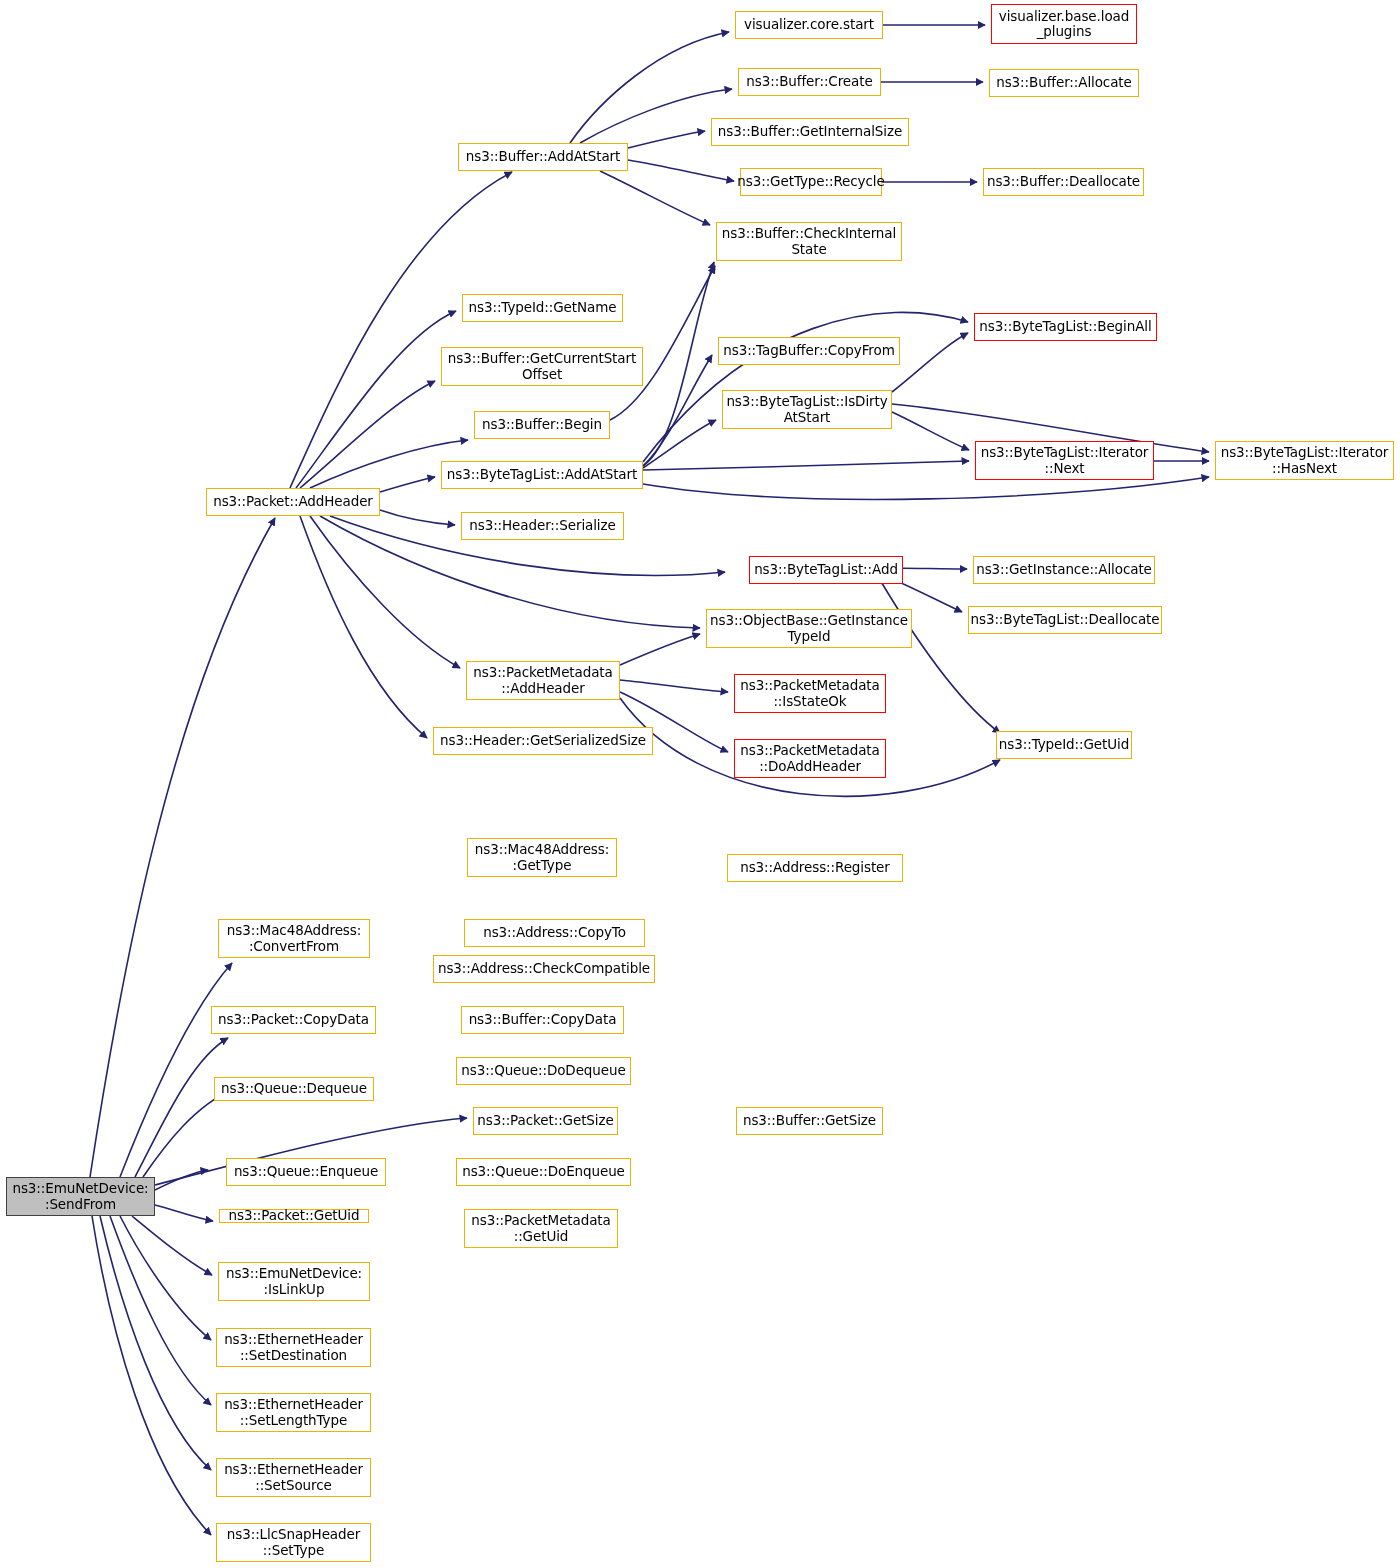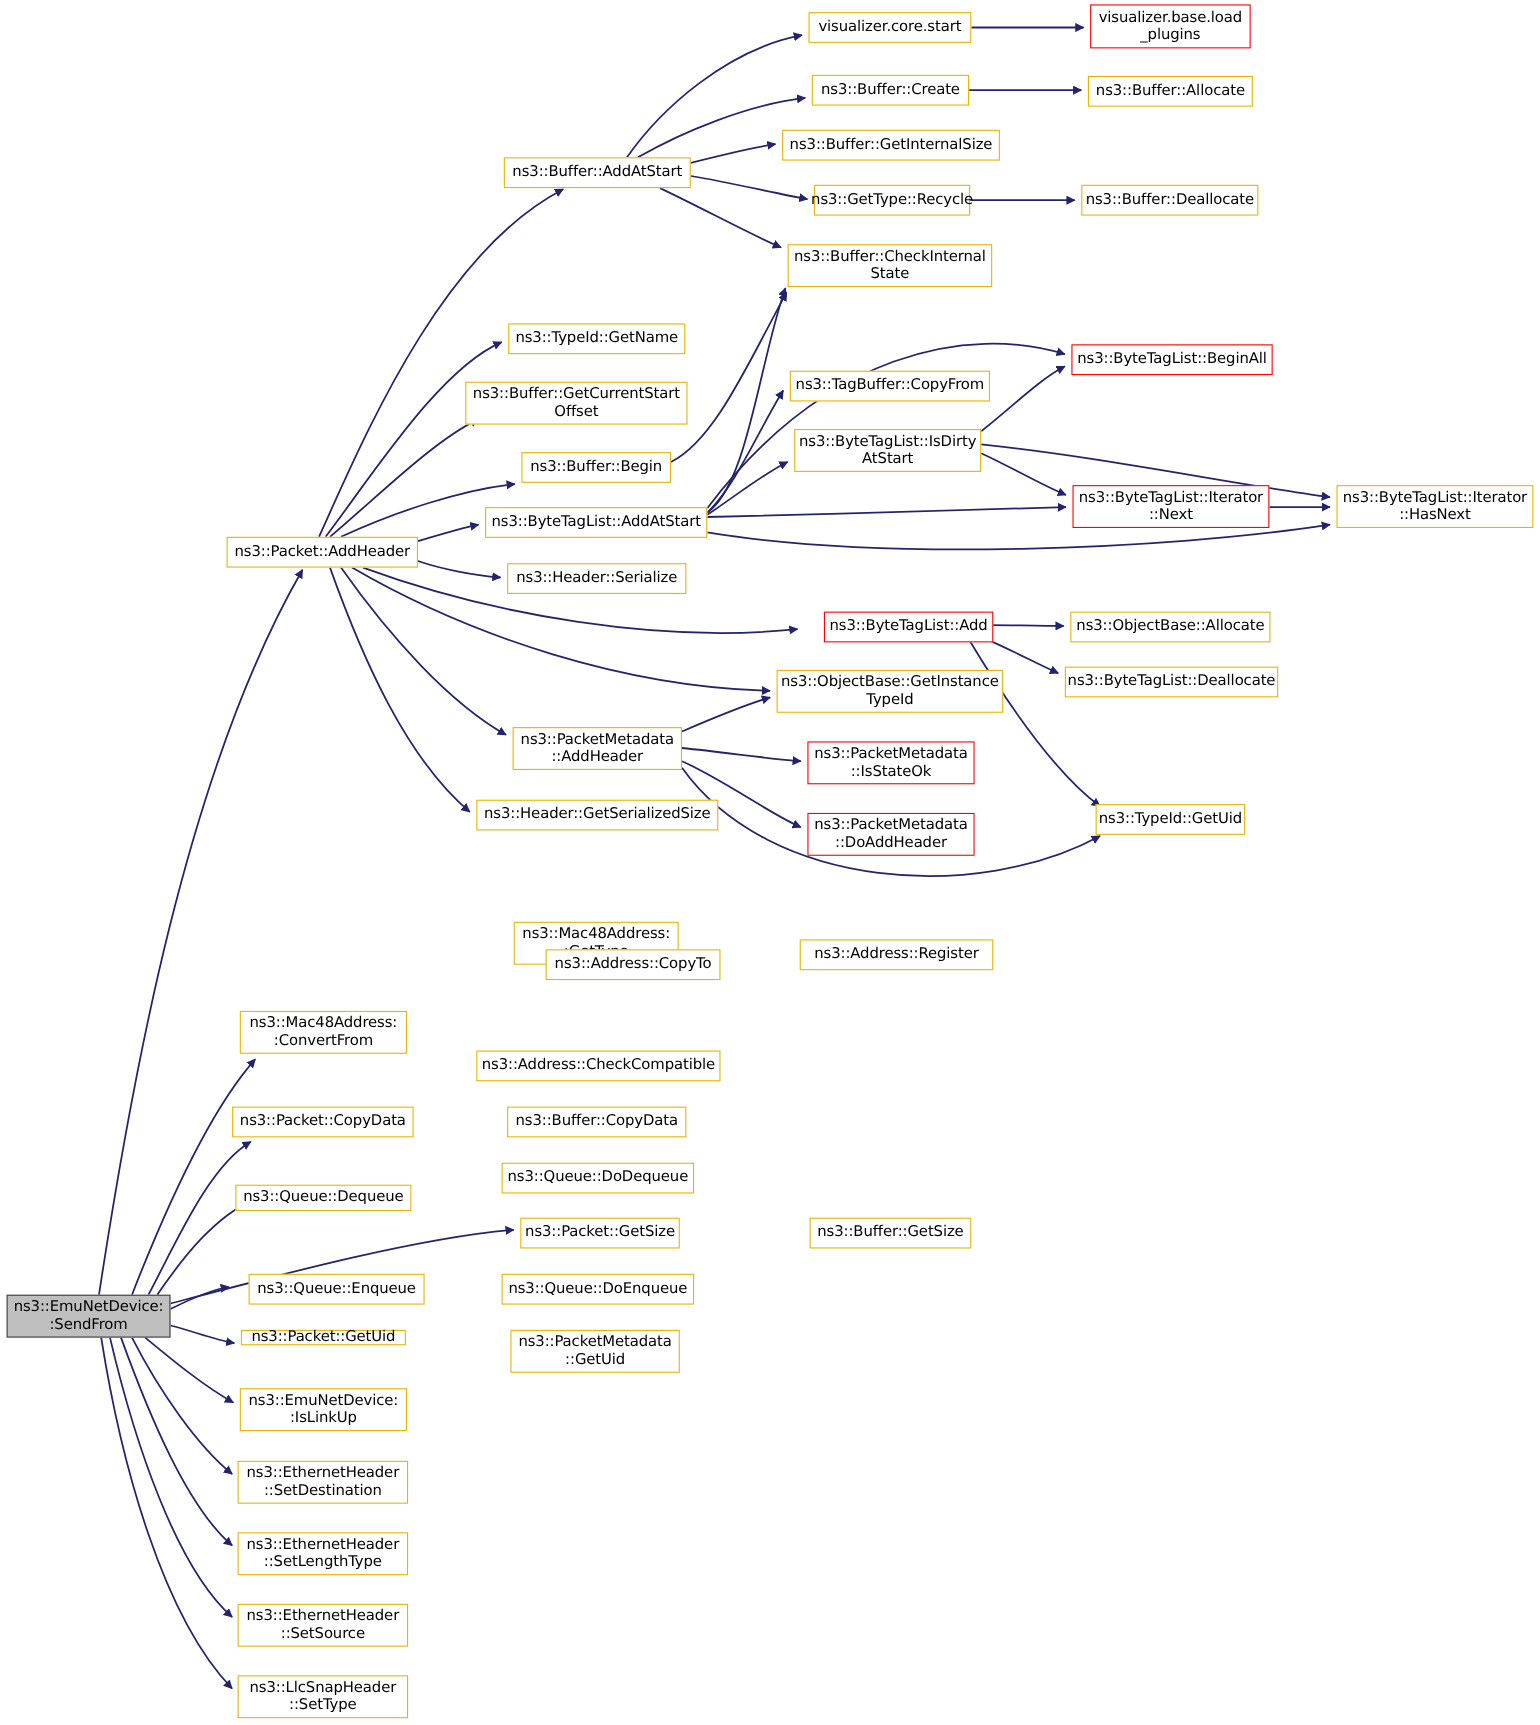--- a/index.html
+++ b/index.html
@@ -103,52 +103,52 @@
 _plugins</div>
       <div class="node" style="left: 738px; top: 68px; width: 143px; height: 28px;">ns3::Buffer::Create</div>
       <div class="node" style="left: 989px; top: 69px; width: 150px; height: 28px;">ns3::Buffer::Allocate</div>
       <div class="node" style="left: 711px; top: 118px; width: 198px; height: 28px;">ns3::Buffer::GetInternalSize</div>
       <div class="node" style="left: 740px; top: 168px; width: 142px; height: 28px;">ns3::GetType::Recycle</div>
       <div class="node" style="left: 983px; top: 168px; width: 161px; height: 28px;">ns3::Buffer::Deallocate</div>
       <div class="node" style="left: 716px; top: 222px; width: 186px; height: 39px;">ns3::Buffer::CheckInternal
 State</div>
       <div class="node" style="left: 206px; top: 488px; width: 174px; height: 28px;">ns3::Packet::AddHeader</div>
       <div class="node" style="left: 462px; top: 294px; width: 161px; height: 28px;">ns3::TypeId::GetName</div>
-      <div class="node" style="left: 423px; top: 347px; width: 202px; height: 39px;">ns3::Buffer::GetCurrentStart
+      <div class="node" style="left: 441px; top: 347px; width: 202px; height: 39px;">ns3::Buffer::GetCurrentStart
 Offset</div>
       <div class="node" style="left: 474px; top: 411px; width: 136px; height: 28px;">ns3::Buffer::Begin</div>
       <div class="node" style="left: 441px; top: 461px; width: 202px; height: 28px;">ns3::ByteTagList::AddAtStart</div>
       <div class="node" style="left: 461px; top: 512px; width: 163px; height: 28px;">ns3::Header::Serialize</div>
       <div class="node" style="left: 718px; top: 337px; width: 182px; height: 28px;">ns3::TagBuffer::CopyFrom</div>
       <div class="node" style="left: 722px; top: 390px; width: 170px; height: 39px;">ns3::ByteTagList::IsDirty
 AtStart</div>
       <div class="node red" style="left: 974px; top: 313px; width: 183px; height: 28px;">ns3::ByteTagList::BeginAll</div>
       <div class="node red" style="left: 975px; top: 441px; width: 179px; height: 39px;">ns3::ByteTagList::Iterator
 ::Next</div>
       <div class="node" style="left: 1215px; top: 441px; width: 179px; height: 39px;">ns3::ByteTagList::Iterator
 ::HasNext</div>
       <div class="node red" style="left: 731px; top: 556px; width: 154px; height: 28px; margin-left: 18px;">ns3::ByteTagList::Add</div>
-      <div class="node" style="left: 973px; top: 556px; width: 182px; height: 28px;">ns3::ObjectBase::Allocate</div>
+      <div class="node" style="left: 973px; top: 556px; width: 182px; height: 28px;">ns3::GetInstance::Allocate</div>
       <div class="node" style="left: 968px; top: 606px; width: 194px; height: 28px;">ns3::ByteTagList::Deallocate</div>
       <div class="node" style="left: 706px; top: 609px; width: 206px; height: 39px;">ns3::ObjectBase::GetInstance
 TypeId</div>
       <div class="node" style="left: 466px; top: 661px; width: 154px; height: 39px;">ns3::PacketMetadata
 ::AddHeader</div>
       <div class="node red" style="left: 734px; top: 674px; width: 152px; height: 39px;">ns3::PacketMetadata
 ::IsStateOk</div>
       <div class="node red" style="left: 734px; top: 739px; width: 152px; height: 39px;">ns3::PacketMetadata
 ::DoAddHeader</div>
       <div class="node" style="left: 433px; top: 727px; width: 220px; height: 28px;">ns3::Header::GetSerializedSize</div>
       <div class="node" style="left: 996px; top: 731px; width: 136px; height: 28px;">ns3::TypeId::GetUid</div>
       <div class="node" style="left: 467px; top: 838px; width: 150px; height: 39px;">ns3::Mac48Address:
 :GetType</div>
       <div class="node" style="left: 727px; top: 854px; width: 176px; height: 28px;">ns3::Address::Register</div>
       <div class="node" style="left: 218px; top: 919px; width: 152px; height: 39px;">ns3::Mac48Address:
 :ConvertFrom</div>
-      <div class="node" style="left: 464px; top: 863px; width: 159px; height: 28px; margin-left: 32px;">ns3::Address::CopyTo</div>
+      <div class="node" style="left: 464px; top: 919px; width: 181px; height: 28px;">ns3::Address::CopyTo</div>
       <div class="node" style="left: 433px; top: 955px; width: 222px; height: 28px;">ns3::Address::CheckCompatible</div>
       <div class="node" style="left: 211px; top: 1006px; width: 165px; height: 28px;">ns3::Packet::CopyData</div>
       <div class="node" style="left: 461px; top: 1006px; width: 163px; height: 28px;">ns3::Buffer::CopyData</div>
       <div class="node" style="left: 214px; top: 1057px; width: 160px; height: 24px; margin-top: 20px;">ns3::Queue::Dequeue</div>
       <div class="node" style="left: 456px; top: 1057px; width: 175px; height: 28px;">ns3::Queue::DoDequeue</div>
       <div class="node" style="left: 473px; top: 1107px; width: 145px; height: 28px;">ns3::Packet::GetSize</div>
       <div class="node" style="left: 736px; top: 1107px; width: 147px; height: 28px;">ns3::Buffer::GetSize</div>
       <div class="node" style="left: 226px; top: 1158px; width: 160px; height: 28px;">ns3::Queue::Enqueue</div>
       <div class="node" style="left: 456px; top: 1158px; width: 175px; height: 28px;">ns3::Queue::DoEnqueue</div>
       <div class="node" style="left: 219px; top: 1209px; width: 150px; height: 14px;">ns3::Packet::GetUid</div>

